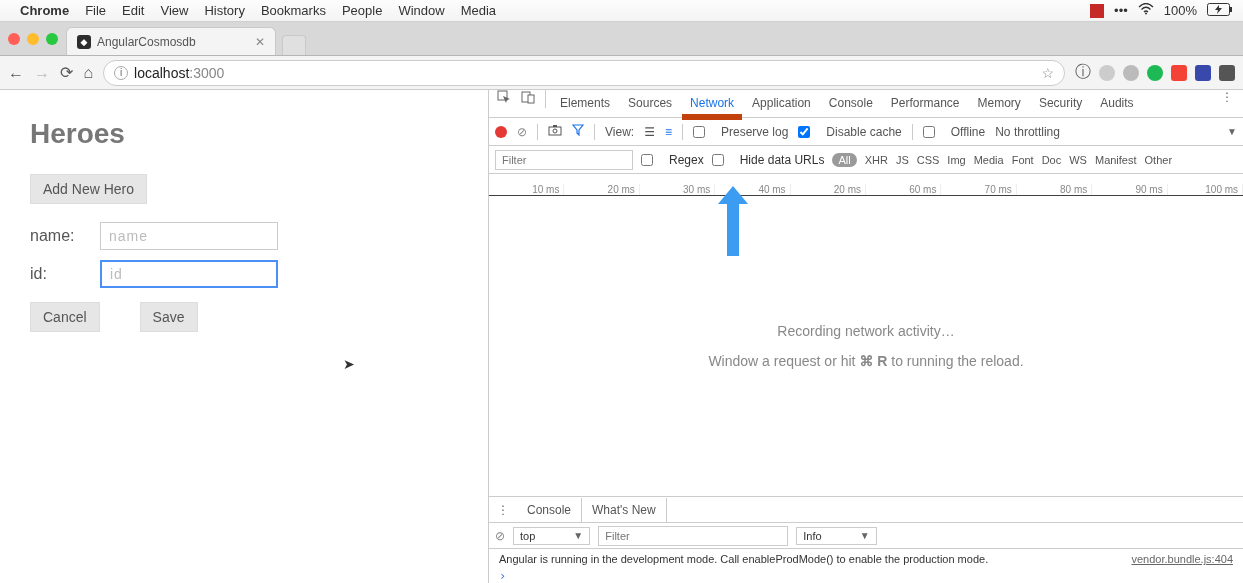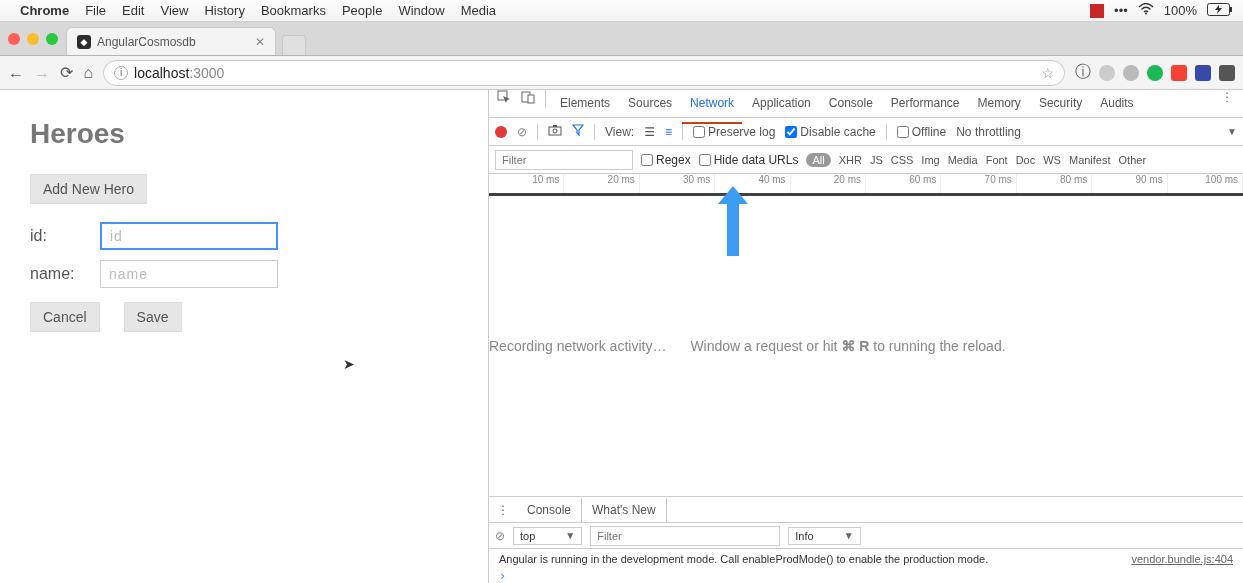--- a/index.html
+++ b/index.html
@@ -39,58 +39,58 @@
 .main { display:flex; height: calc(583px - 22px - 34px - 34px); }
 .page { width: 488px; padding: 20px 30px; }
 .page h1 { font-size: 28px; font-weight:700; color:#777; margin: 8px 0 24px 0;}
 .btn { background:#e6e6e6; border:1px solid #ddd; padding:6px 12px; font-size:14px; color:#555; cursor:pointer; }
 .form { margin-top:18px; }
 .row { display:flex; align-items:center; margin-bottom:10px; }
 .row label { width:70px; font-size:16px; color:#555;}
 .row input { width:178px; height:28px; border:1px solid #ccc; padding:0 8px; font-size:14px;}
 .row input.focused { border:2px solid #4a90f7; outline:none;}
 .row input::placeholder { color:#bbb; letter-spacing:1px;}
-.btns { margin-top:14px; display:flex; gap:24px;}
+.btns { margin-top:14px; display:flex; gap:40px;}
 
 
 .devtools { flex:1; border-left:1px solid #ccc; display:flex; flex-direction:column; background:#fff; font-size:12px;}
 .dt-tabs { height:28px; display:flex; align-items:flex-start; border-bottom:1px solid #ccc; padding:0 4px; gap:2px;}
 .dt-tabs .ico { width:22px; text-align:center; color:#666; }
 .dt-tabs .sep { width:1px; height:18px; background:#ccc; margin:0 4px;}
 .dt-tabs .tabitem { padding:6px 8px; color:#555; cursor:pointer;}
-.dt-tabs .tabitem.active { color:#1a73e8; border-bottom:2px solid #c2410c; padding-bottom:12px;}
+.dt-tabs .tabitem.active { color:#1a73e8; border-bottom:6px solid #c2410c; padding-bottom:4px;}
 .dt-tabs .more { margin-left:auto; color:#666; padding:0 6px;}
 
 .dt-toolbar { height:28px; display:flex; align-items:center; border-bottom:1px solid #ccc; padding:0 6px; gap:10px; color:#555;}
 .rec { width:12px; height:12px; border-radius:50%; background:#e53935;}
-.cb { display:flex; align-items:center; gap:3px;}
+.cb { display:flex; align-items:center; gap:16px;}
 .cb input { width:12px; height:12px;}
 .tri { font-size:10px; color:#666;}
 
 .dt-filter { height:28px; display:flex; align-items:center; border-bottom:1px solid #ccc; padding:0 6px; gap:8px;}
 .dt-filter input.f { width:138px; height:20px; border:1px solid #ccc; padding:0 6px; font-size:11px;}
 .pill { background:#9a9a9a; color:#fff; border-radius:8px; padding:1px 6px; font-size:11px;}
 .ftype { font-size:11px; color:#555; }
 
-.timeline { height:22px; border-bottom:3px solid #404040; display:flex; font-size:10px; color:#888;}
+.timeline { height:22px; border-bottom:1px solid #404040; display:flex; font-size:10px; color:#888;align-items:flex-end;}
 .timeline .tick { flex:1; text-align:right; padding-right:4px; border-right:1px solid #eee;}
 
-.net-body { flex:1; position:relative; display:flex; align-items:center; justify-content:flex-start; color:#888; font-size:14px; gap:24px;}
+.net-body { flex:1; position:relative; display:flex; flex-direction:column; align-items:center; justify-content:center; color:#888; font-size:14px; gap:14px;}
 .arrow { position:absolute; top:-10px; left:233px; width:22px; height:70px;}
 .arrow .shaft { position:absolute; left:5px; top:12px; width:12px; height:58px; background:#3b9cf2;}
 .arrow .head { position:absolute; top:0; left:-4px; width:0; height:0; border-left:15px solid transparent; border-right:15px solid transparent; border-bottom:18px solid #3b9cf2;}
 
 .dt-drawer { border-top:1px solid #ccc;}
 .drawer-tabs { height:26px; display:flex; align-items:center; border-bottom:1px solid #ccc;}
 .drawer-tabs .dtab { padding:5px 10px; font-size:12px; color:#555; border-right:1px solid #ccc;}
 .drawer-tabs .dtab.active { background:#fff;}
 .drawer-tabs .dots { padding:0 8px; color:#666;}
 
 .drawer-bar { height:26px; display:flex; align-items:center; border-bottom:1px solid #ccc; padding:0 6px; gap:8px;}
-.drawer-bar .sel { border:1px solid #ccc; padding:2px 6px; font-size:11px; display:flex; align-items:center; gap:30px;}
+.drawer-bar .sel { border:1px solid #ccc; padding:2px 6px; font-size:11px; display:flex; align-items:center; gap:38px;}
 .drawer-bar input { border:1px solid #ccc; height:20px; padding:0 6px; font-size:11px;}
 
 .console-out { padding:4px 10px; font-family: Menlo, monospace; font-size:11px; color:#333; display:flex; justify-content:space-between;}
 .console-out .link { color:#666; text-decoration:underline;}
 .prompt { color:#3b78e7; padding:0 10px; font-family:Menlo,monospace;}
 
 .cursor { position:absolute; left:343px; top:266px; font-size:14px; pointer-events:none;}
 </style>
 </head>
 <body>
@@ -162,26 +162,26 @@
   </div>
 </div>
 
 <div class="main">
 
   <div class="page" style="position:relative;">
     <h1>Heroes</h1>
     <button class="btn">Add New Hero</button>
     <div class="form">
       <div class="row">
+        <label>name:</label>
+        <input placeholder="name" style="">
+      </div>
+      <div class="row">
         <label>id:</label>
         <input class="focused" placeholder="id" style="">
-      </div>
-      <div class="row">
-        <label>name:</label>
-        <input placeholder="name" style="">
       </div>
       <div class="btns">
         <button class="btn">Cancel</button>
         <button class="btn">Save</button>
       </div>
     </div>
     <div class="cursor">➤</div>
   </div>
 
   <div class="devtools">

